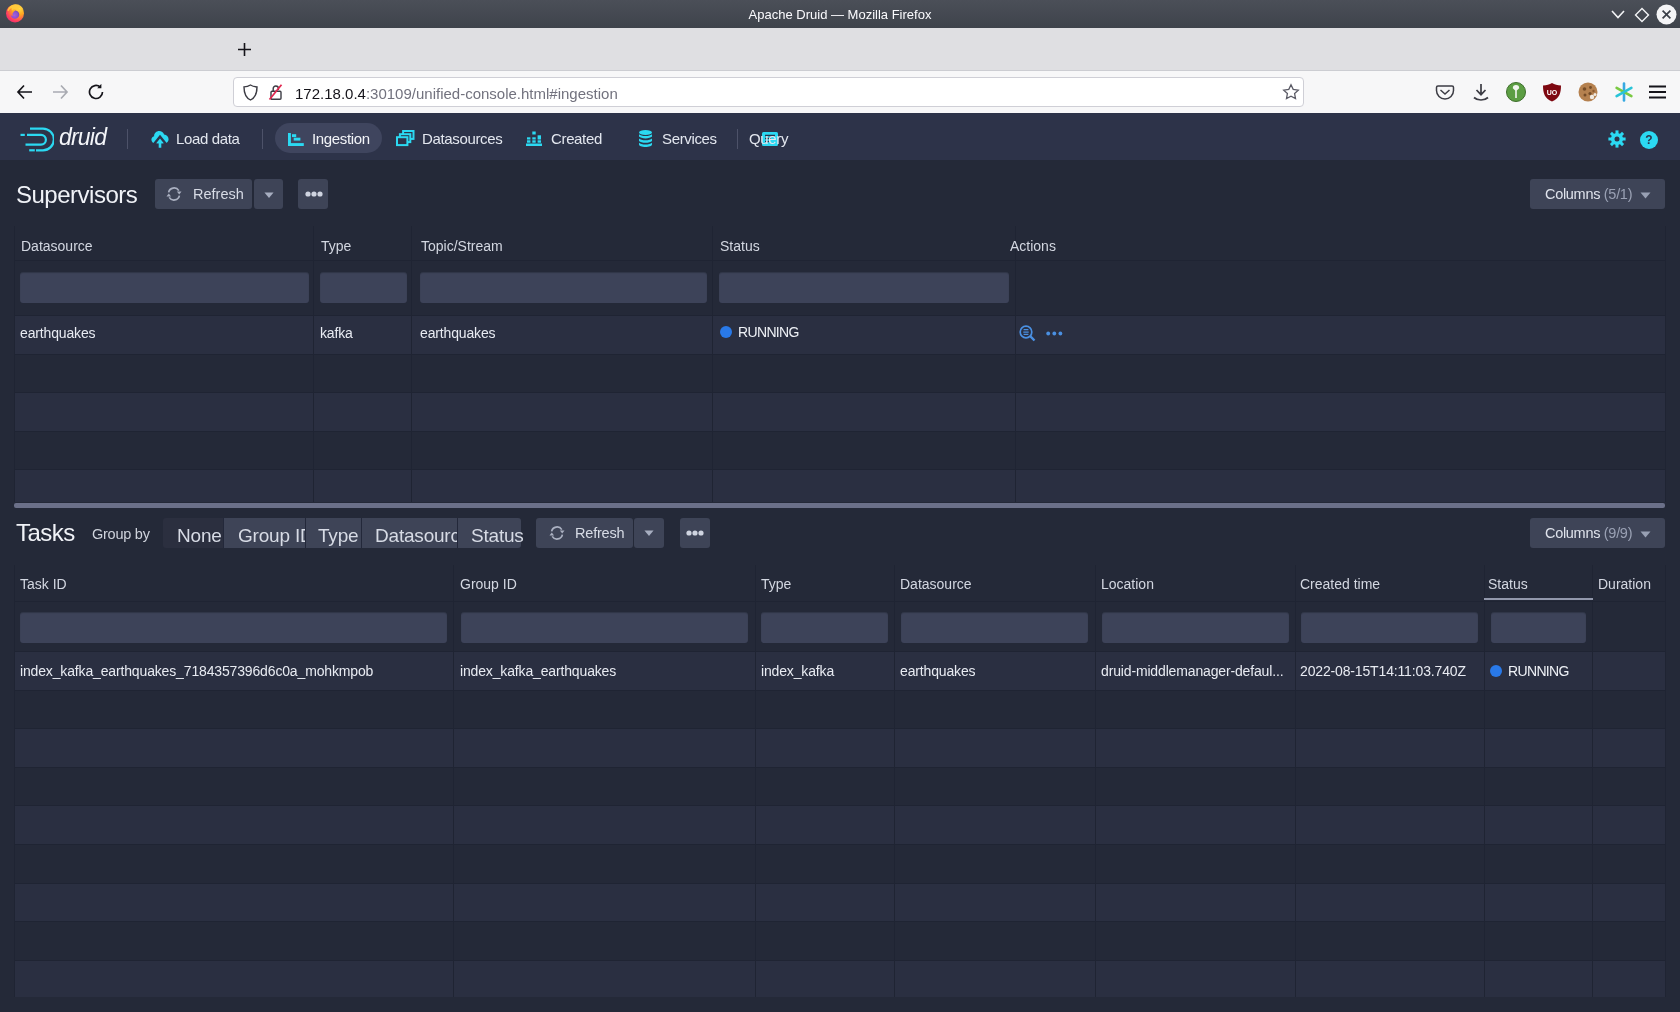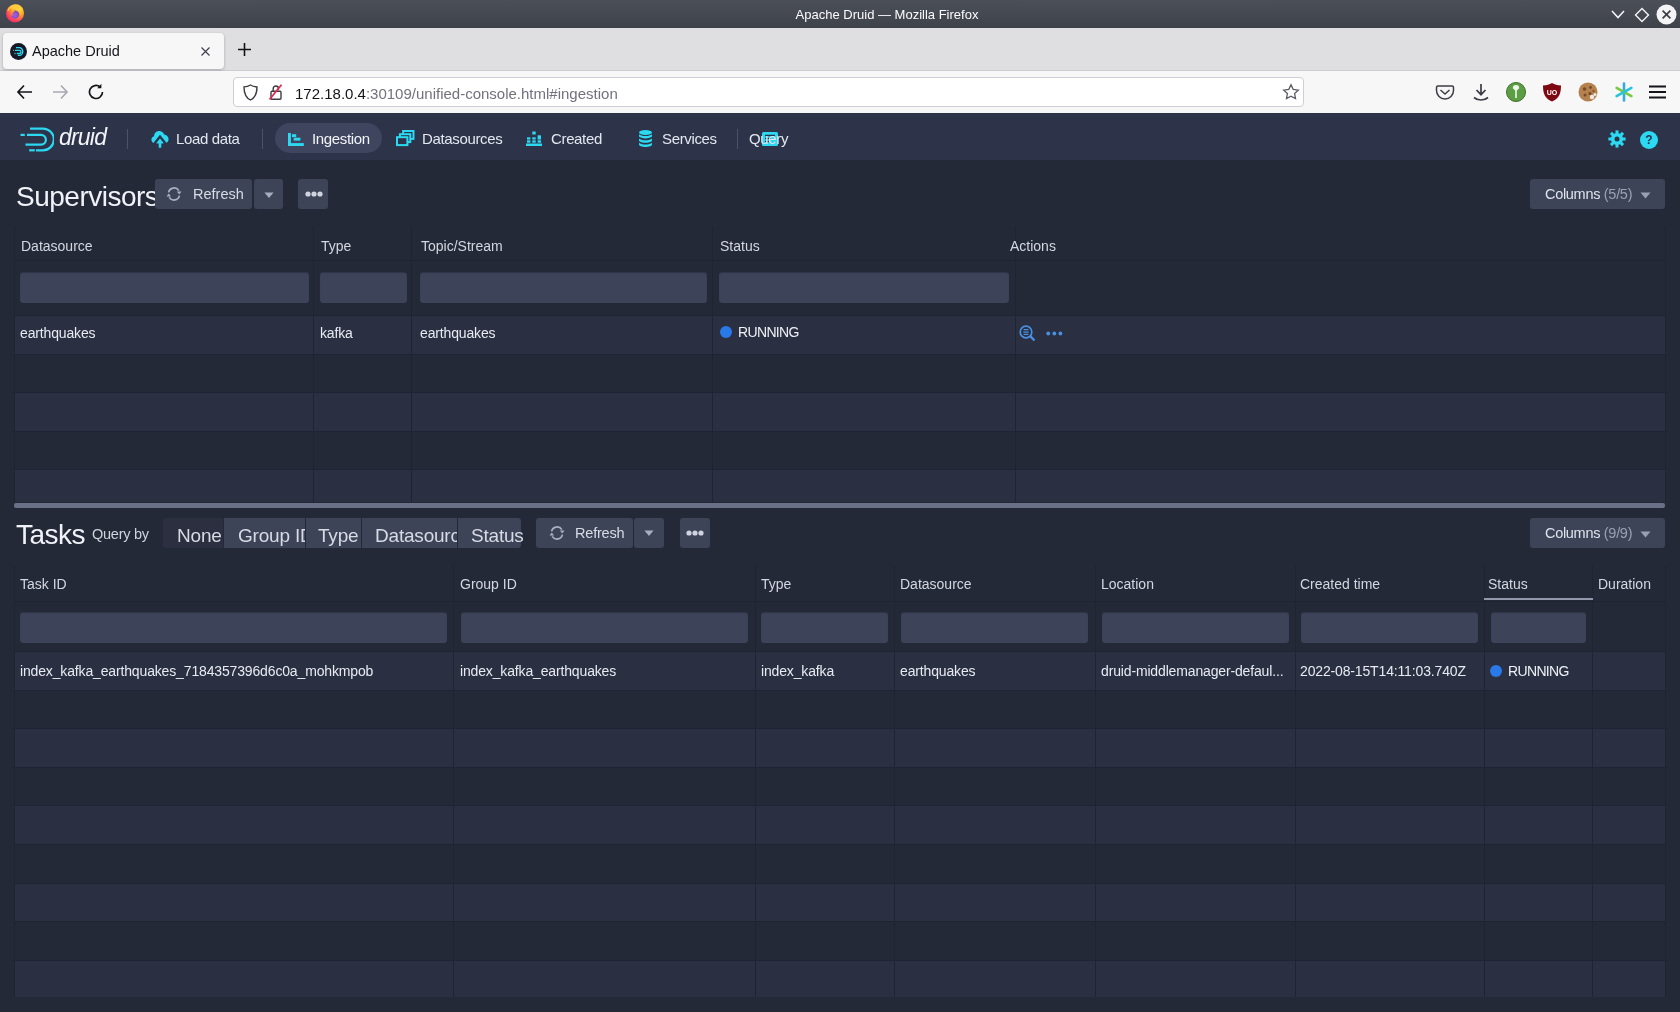--- a/index.html
+++ b/index.html
@@ -1,38 +1,38 @@
 <!DOCTYPE html>
 <html><head>
 <meta charset="utf-8">
 <style>
 * { margin:0; padding:0; box-sizing:border-box; }
 html,body { width:1680px; height:1012px; overflow:hidden; }
 body { font-family:"Liberation Sans",sans-serif; background:#242938; position:relative; }
 .abs { position:absolute; }
 
-#titlebar { left:0; top:0; width:1680px; height:28px; background:linear-gradient(#4b4f58,#3e434b);padding-left:47px; }
+#titlebar { left:0; top:0; width:1680px; height:28px; background:linear-gradient(#4b4f58,#3e434b); }
 #titlebar .wtitle { width:100%; text-align:center; top:7px; font-size:13px; color:#fbfbfe; }
 #tabbar { left:0; top:28px; width:1680px; height:43px; background:#dfdfe2; border-bottom:1px solid #cccdd2; }
 #tab { left:3px; top:5px; width:221px; height:36px; background:#f7f7f8; border-radius:4px; box-shadow:0 1px 3px rgba(0,0,0,.25); }
 #tab .ttl { left:29px; top:10px; font-size:14.5px; color:#15141a; }
 #toolbar { left:0; top:71px; width:1680px; height:42px; background:#f7f7f8; }
 #urlbox { left:233px; top:6px; width:1071px; height:30px; background:#fff; border:1px solid #cfcfd6; border-radius:4px; }
 .urltxt { left:61px; top:6.5px; font-size:15px; color:#15141a; white-space:nowrap; }
 .urltxt .gray { color:#72727e; }
 
 #navbar { left:0; top:113px; width:1680px; height:47px; background:#2d3349; }
 .navitem { top:17px; font-size:15px; color:#e3e7ef; letter-spacing:-0.35px; }
 .navdiv { top:16px; width:1px; height:20px; background:#4d5269; }
 #pill { left:275px; top:10px; width:107px; height:30px; background:#3f455e; border-radius:15px; }
 #brand { left:59px; top:11px; font-size:23px; font-style:italic; color:#f3f5f9; letter-spacing:-0.8px; }
 
 .btn { background:#3e4457; border-radius:3px; color:#d7dbe5; font-size:14px; }
 .btn-dark { background:#2b2f3f; }
-.sectitle { font-size:28px; color:#f0f2f7; letter-spacing:-0.5px; }
+.sectitle { font-size:24px; color:#f0f2f7; letter-spacing:-0.5px; }
 .filterinput { background:#3d4359; border-radius:3px; height:31px; box-shadow:inset 0 1px 1px rgba(16,22,26,.3); }
 .hdrtxt { font-size:14px; color:#d3d7e1; }
 .celltxt { font-size:14px; color:#e8ebf2; white-space:nowrap; letter-spacing:-0.15px; }
 .lightrow { background:#2a2f41; }
 .vline { width:1px; background:#1f2433; }
 .hline { height:1px; background:#1f2433; }
 .dot { width:11px; height:11px; border-radius:50%; background:#2979e8; }
 .grptxt { top:525px; font-size:19px; color:#d7dbe5; letter-spacing:-0.2px; }
 .running { letter-spacing:-0.65px !important; color:#eef1f6; }
 </style>
@@ -66,34 +66,20 @@
   <svg class="abs" style="left:1634px;top:7px" width="16" height="16" viewBox="0 0 16 16">
       <rect x="3.4" y="3.4" width="9.2" height="9.2" transform="rotate(45 8 8)" stroke="#f2f3f5" stroke-width="1.4" fill="none"></rect>
     </svg>
   <svg class="abs" style="left:1656px;top:4px" width="21" height="21" viewBox="0 0 21 21">
       <circle cx="10.5" cy="10.5" r="10" fill="#f4f4f6"></circle>
       <path d="M6.6 6.6 L14.4 14.4 M14.4 6.6 L6.6 14.4" stroke="#3b3f48" stroke-width="1.7"></path>
     </svg>
 </div>
 
 <div id="tabbar" class="abs">
-  <div id="tab" class="abs">
-    <svg class="abs" style="left:7px;top:10px" width="17" height="17" viewBox="0 0 17 17">
-      <circle cx="8.5" cy="8.5" r="8.5" fill="#161925"></circle>
-      <g stroke="#2bd9f2" stroke-width="1.3" fill="none">
-        <path d="M6 4.7 h4 a4 4 0 0 1 0 7.6 h-2.2"></path>
-        <path d="M5 7.3 h4.3 a1.6 1.6 0 0 1 0 3.2 h-2.5"></path>
-        <path d="M3 7.3 h0.8 M4.5 10.5 h1"></path>
-      </g>
-    </svg>
-    <div class="abs ttl">Apache Druid</div>
-    <svg class="abs" style="left:197px;top:13px" width="11" height="11" viewBox="0 0 11 11">
-        <path d="M1.5 1.5 L9.5 9.5 M9.5 1.5 L1.5 9.5" stroke="#42414d" stroke-width="1.2"></path>
-      </svg>
-  </div>
   <svg class="abs" style="left:237px;top:14px" width="15" height="15" viewBox="0 0 15 15">
       <path d="M7.5 1 V14 M1 7.5 H14" stroke="#15141a" stroke-width="1.6"></path>
     </svg>
 </div>
 
 <div id="toolbar" class="abs">
   <svg class="abs" style="left:16px;top:13px" width="17" height="16" viewBox="0 0 17 16">
       <path d="M8 1.5 L2 8 L8 14.5 M2 8 H16" stroke="#15141a" stroke-width="1.7" fill="none"></path>
     </svg>
   <svg class="abs" style="left:52px;top:13px" width="17" height="16" viewBox="0 0 17 16">
@@ -266,21 +252,21 @@
   </svg>
 <div class="abs btn" style="left:298px;top:179px;width:30px;height:30px"></div>
 <svg class="abs" style="left:305px;top:191px" width="18" height="6" viewBox="0 0 18 6">
     <g fill="#cfd4e0">
       <circle cx="3" cy="3" r="2.6"></circle>
       <circle cx="9" cy="3" r="2.6"></circle>
       <circle cx="15" cy="3" r="2.6"></circle>
     </g>
   </svg>
 <div class="abs btn" style="left:1530px;top:179px;width:135px;height:30px"></div>
-<div class="abs" style="left:1545px;top:186px;font-size:14.5px;color:#dfe3ec;letter-spacing:-0.3px">Columns <span style="color:#9aa1b4">(5/5)</span></div>
+<div class="abs" style="left:1545px;top:186px;font-size:14.5px;color:#dfe3ec;letter-spacing:-0.3px">Columns <span style="color:#9aa1b4">(5/1)</span></div>
 <svg class="abs" style="left:1640px;top:192px" width="11" height="7" viewBox="0 0 11 7">
     <path d="M0.5 0.5 h10 L5.5 6.5 Z" fill="#98a0b3"></path>
   </svg>
 
 <div id="suptable" class="abs" style="left:14px;top:226px;width:1652px;height:276px;overflow:hidden">
 
   <div class="abs lightrow" style="left:0;top:89px;width:1652px;height:38.6px"></div>
   <div class="abs lightrow" style="left:0;top:166.2px;width:1652px;height:38.6px"></div>
   <div class="abs lightrow" style="left:0;top:243.4px;width:1652px;height:38.6px"></div>
 
@@ -326,21 +312,21 @@
         <circle cx="2.2" cy="2.5" r="1.9"></circle>
         <circle cx="8.3" cy="2.5" r="1.9"></circle>
         <circle cx="14.4" cy="2.5" r="1.9"></circle>
       </g>
     </svg>
 </div>
 
 <div class="abs" style="left:14px;top:503px;width:1651px;height:4.5px;background:#6b7089;border-radius:2px"></div>
 
 <div class="abs sectitle" style="left:16px;top:519px">Tasks</div>
-<div class="abs" style="left:92px;top:526px;font-size:14.5px;color:#cfd3dc;letter-spacing:-0.25px">Query by</div>
+<div class="abs" style="left:92px;top:526px;font-size:14.5px;color:#cfd3dc;letter-spacing:-0.25px">Group by</div>
 <div class="abs btn btn-dark" style="left:162.5px;top:517.5px;width:60px;height:30.5px;border-radius:3px 0 0 3px"></div>
 <div class="abs grptxt" style="left:177px">None</div>
 <div class="abs btn" style="left:223.5px;top:517.5px;width:81px;height:30.5px;border-radius:0"></div>
 <div class="abs grptxt" style="left:238px">Group ID</div>
 <div class="abs btn" style="left:305.5px;top:517.5px;width:55px;height:30.5px;border-radius:0"></div>
 <div class="abs grptxt" style="left:318px">Type</div>
 <div class="abs btn" style="left:361.5px;top:517.5px;width:95px;height:30.5px;border-radius:0"></div>
 <div class="abs grptxt" style="left:375px">Datasource</div>
 <div class="abs btn" style="left:457.5px;top:517.5px;width:63px;height:30.5px;border-radius:0 3px 3px 0"></div>
 <div class="abs grptxt" style="left:471px">Status</div>

